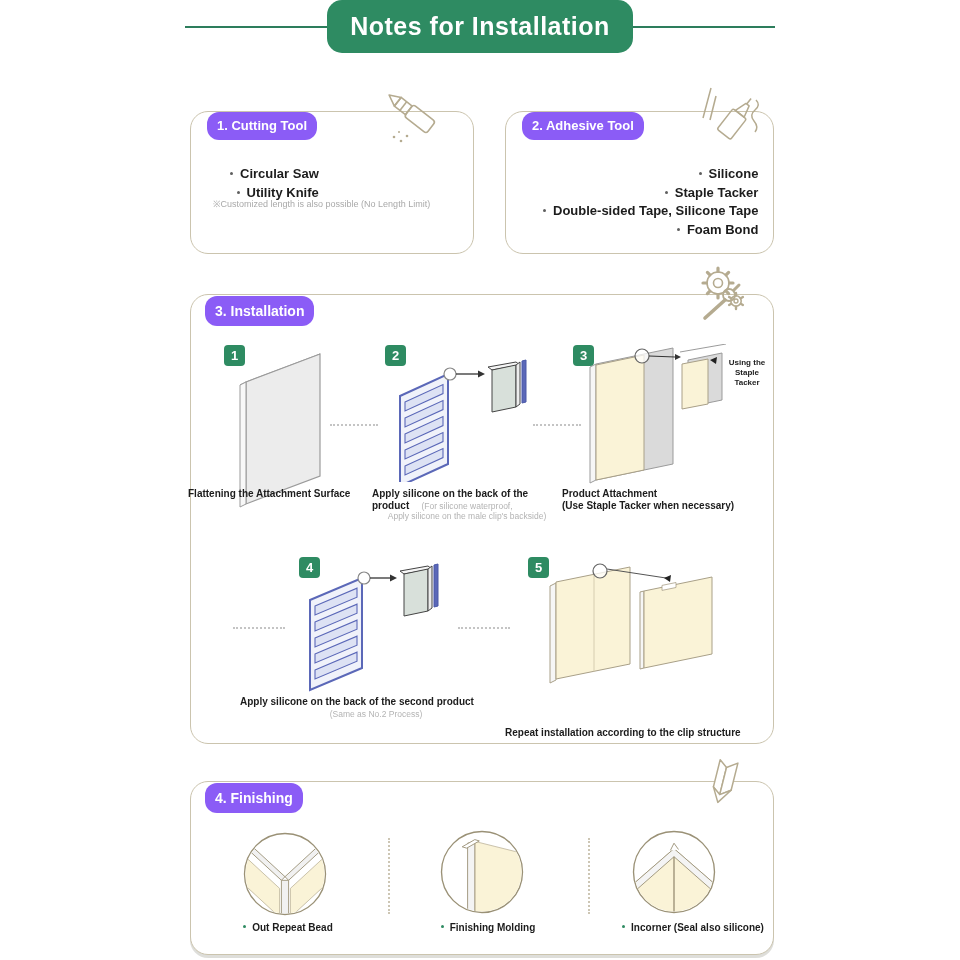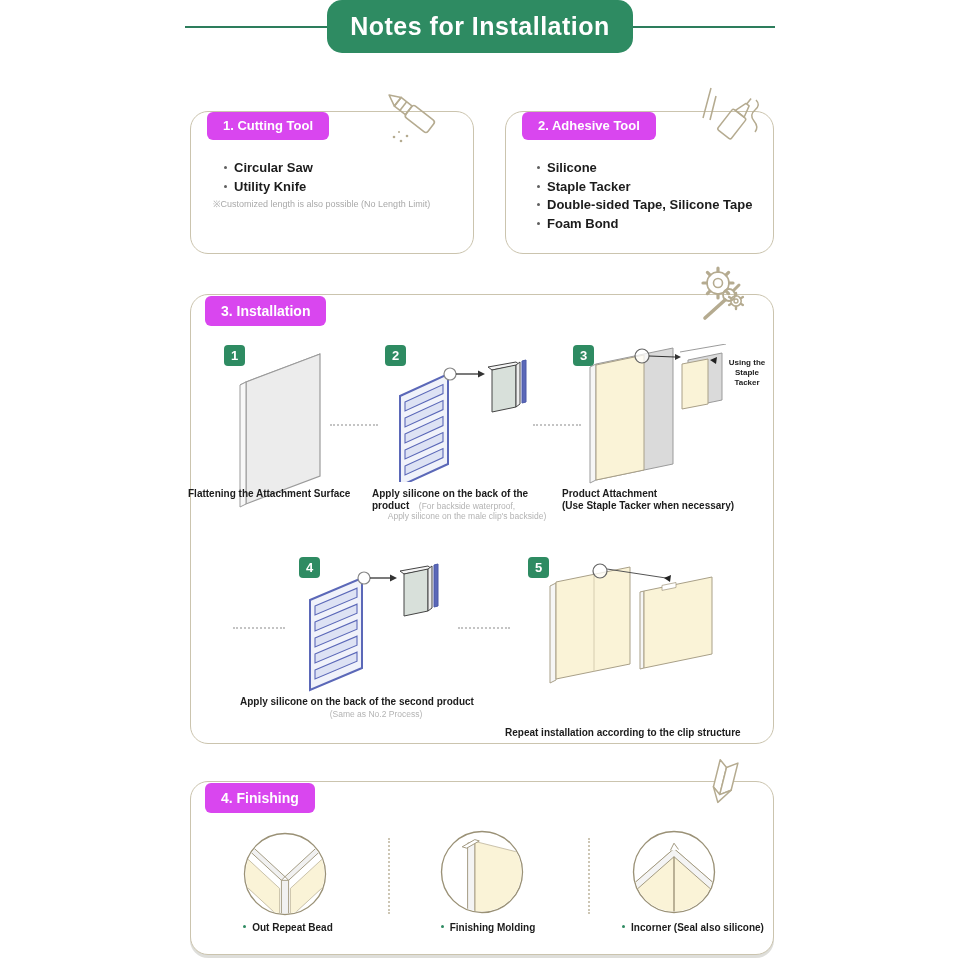--- a/index.html
+++ b/index.html
@@ -14,31 +14,31 @@
   .hline.l{left:185px;width:142px;}
   .hline.r{left:633px;width:142px;}
 
   
   .box{position:absolute;border:1.5px solid #cbc4ae;border-radius:18px;background:#fff;}
   #box1{left:190px;top:111px;width:282px;height:141px;}
   #box2{left:505px;top:111px;width:267px;height:141px;}
   #box3{left:190px;top:294px;width:582px;height:448px;}
   #box4{left:190px;top:781px;width:582px;height:172px;box-shadow:0 3px 0 rgba(160,160,150,.35);}
 
-  .sec-label{position:absolute;background:#d946ef;color:#fff;font-weight:bold;border-radius:6px;
-             padding:0 16px;height:28px;line-height:28px;font-size:13px;z-index:3;white-space:nowrap;}
+  .sec-label{position:absolute;background:#8b5cf6;color:#fff;font-weight:bold;border-radius:12px;
+             padding:0 10px;height:28px;line-height:28px;font-size:13px;z-index:3;white-space:nowrap;}
   #label1{left:207px;top:112px;}
   #label2{left:522px;top:112px;}
   #label3{left:205px;top:296px;height:30px;line-height:30px;font-size:14px;}
   #label4{left:205px;top:783px;height:30px;line-height:30px;font-size:14px;}
 
   .icon-wrap{position:absolute;z-index:1;}
 
   
-  .tool-list{position:absolute;list-style:none;margin:2px;padding:0;}
+  .tool-list{position:absolute;list-style:none;margin:8px;padding:0;text-align:right;}
   #list1{left:222px;top:157px;}
   #list2{left:535px;top:157px;}
   .tool-list li{font-size:13px;font-weight:bold;color:#1c1c1c;line-height:18.5px;white-space:nowrap;}
   .dot{display:inline-block;width:3px;height:3px;border-radius:50%;background:#5f5f5f;
        vertical-align:3px;margin-right:7px;}
   .note{position:absolute;left:213px;top:197px;font-size:9px;color:#a9a9a9;white-space:nowrap;}
 
   
   .badge{position:absolute;width:21px;height:21px;background:#2E8B62;border-radius:4px;color:#fff;
          font-size:13px;font-weight:bold;display:flex;align-items:center;justify-content:center;z-index:2;}
@@ -172,21 +172,21 @@
       <polygon points="86,18.5 93,22 86,25.5" fill="#333"></polygon>
       <g transform="translate(94,6)">
         <polygon points="2,9 30,4 34,7 6,12" fill="#f5f5f5" stroke="#444" stroke-width="1"></polygon>
         <polygon points="6,12 30,7 30,49 6,54" fill="#d8e0da" stroke="#444" stroke-width="1"></polygon>
         <polygon points="30,7 34,4 34,46 30,49" fill="#ededed" stroke="#444" stroke-width="1"></polygon>
         <polygon points="36,3 40,2 40,44 36,45" fill="#5B68B8" stroke="#4a58a8" stroke-width="1"></polygon>
       </g>
     </svg>
   </div>
   <div class="caption" style="left:372px;top:488px;width:190px;">Apply silicone on the back of the product</div>
-  <div class="subcap" style="left:372px;top:501px;width:190px;">(For backside waterproof,</div>
+  <div class="subcap" style="left:372px;top:501px;width:190px;">(For silicone waterproof,</div>
   <div class="subcap" style="left:372px;top:511px;width:190px;">Apply silicone on the male clip's backside)</div>
 
   <div class="dotsep-h" style="left:533px;top:424px;width:48px;"></div>
 
   <div class="badge" style="left:573px;top:345px;">3</div>
   <div class="diagram" style="left:578px;top:344px;">
     <svg width="152" height="142" viewBox="0 0 152 142">
       <polygon points="18,20 95,4 95,120 18,136" fill="#dadada" stroke="#9b9b9b" stroke-width="1"></polygon>
       <polygon points="12,23 18,20 18,136 12,139" fill="#f6f6f6" stroke="#9b9b9b" stroke-width="1"></polygon>
       <polygon points="18,21 66,11 66,126 18,136" fill="#FAF3D7" stroke="#a9a088" stroke-width="1"></polygon>

